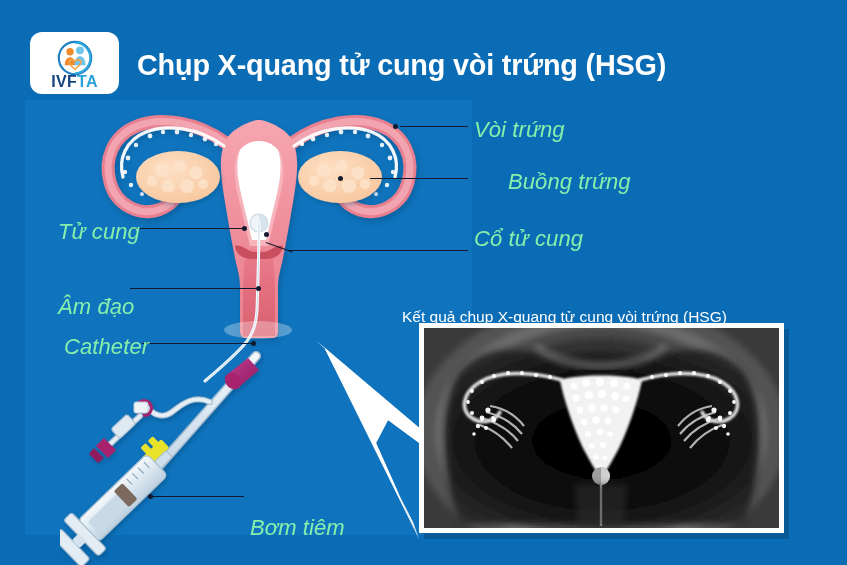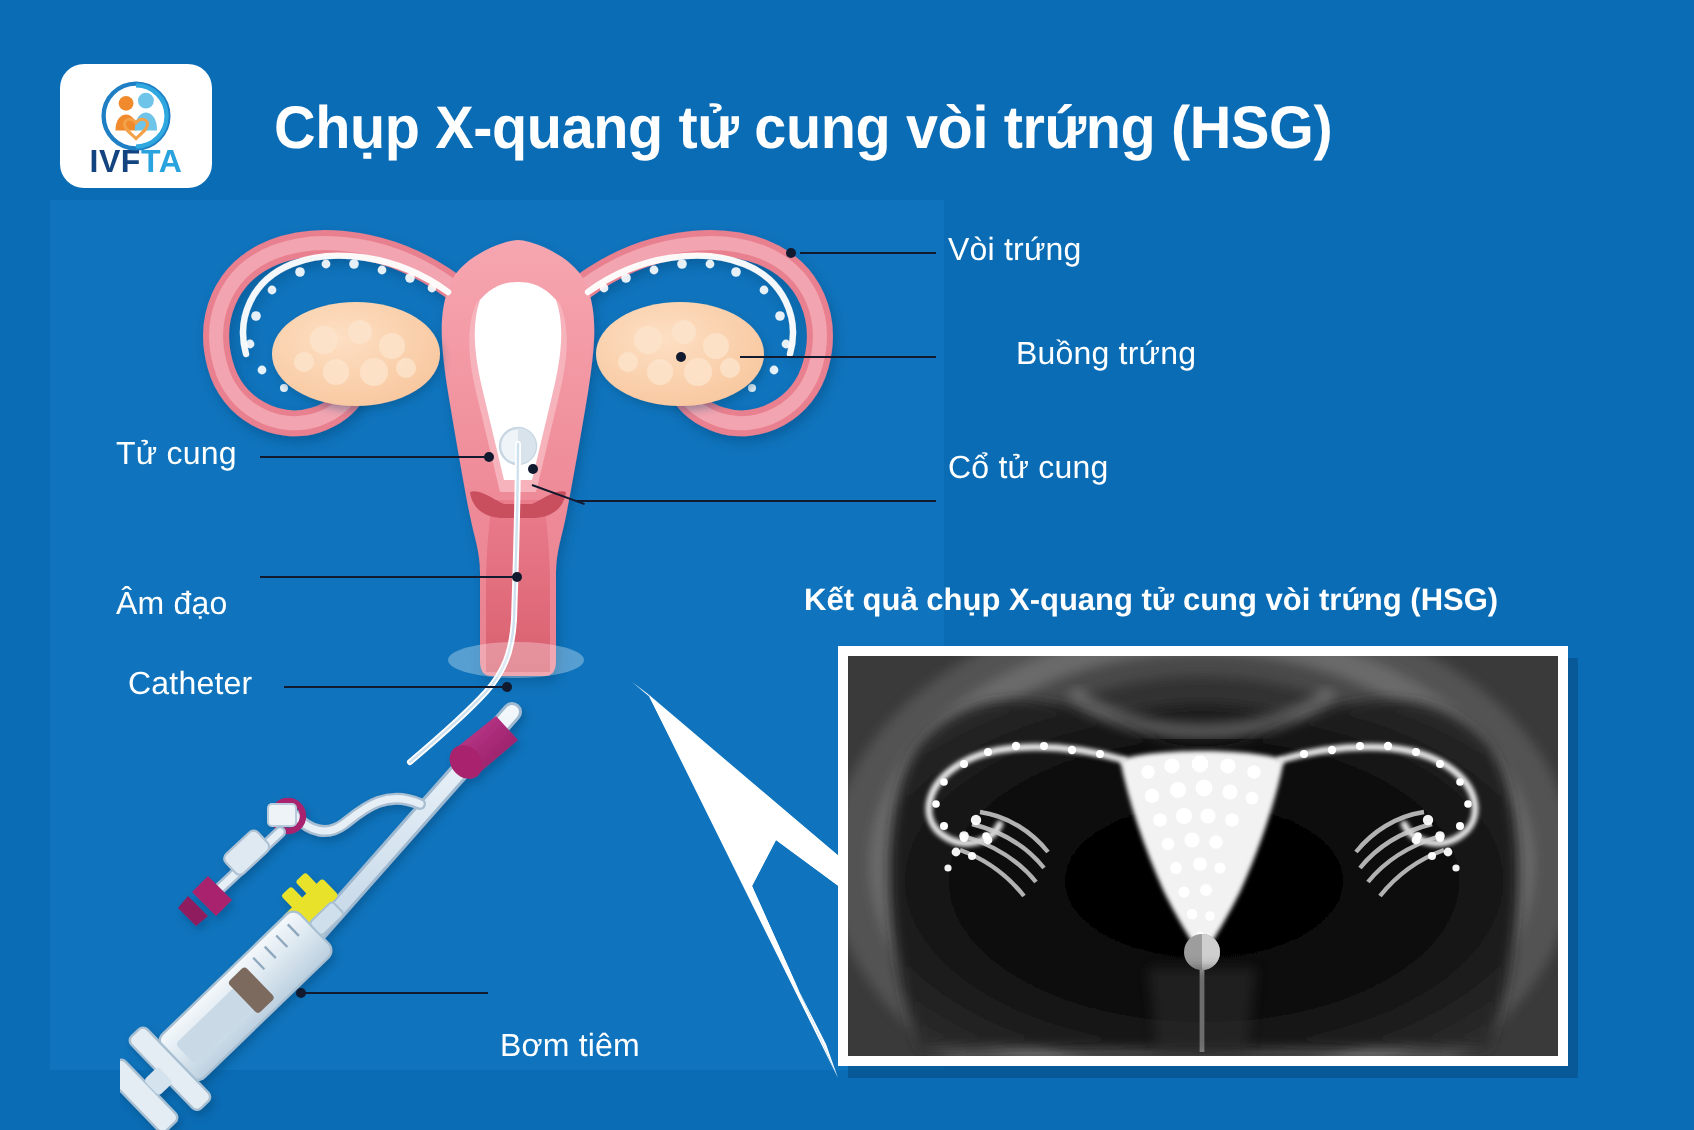--- a/index.html
+++ b/index.html
@@ -10,52 +10,53 @@
     position:relative;
   }
   #stage{position:absolute;inset:0;width:847px;height:565px;overflow:hidden;}
 
   
   .bg-panel{position:absolute;background:#0f74bd;}
   .bg-panel.p1{left:25px;top:100px;width:447px;height:435px;}
 
   
   .logo-box{
-    position:absolute;left:30px;top:32px;width:76px;height:62px;
+    position:absolute;left:30px;top:32px;width:89px;height:62px;
     background:#ffffff;border-radius:12px;
     display:flex;flex-direction:column;align-items:center;justify-content:center;
     box-sizing:border-box;padding-top:3px;
   }
   .logo-mark{width:36px;height:36px;position:relative;margin-bottom:-2px;}
   .logo-text{font-size:16px;font-weight:bold;letter-spacing:.3px;line-height:1;}
   .logo-text .ivf{color:#14447f;}
   .logo-text .ta{color:#29a3dd;}
 
   .title{
     position:absolute;left:137px;top:48px;
     color:#ffffff;font-size:30px;font-weight:bold;
     letter-spacing:-0.2px;white-space:nowrap;
     font-family:"Liberation Sans","DejaVu Sans",sans-serif;
     transform:scaleX(.96);transform-origin:left center;
   }
 
   
   .lbl{
-    position:absolute;color:#ffffff;font-size:16px;white-space:nowrap;
+    position:absolute;color:#86efac;font-size:22px;white-space:nowrap;
     letter-spacing:.1px;
+    font-style:italic;
   }
   .lbl.right{text-align:left;}
   .lbl.left{text-align:center;}
 
   .lead{position:absolute;height:0;border-top:1.4px solid #111a2e;}
   .dot{position:absolute;width:5px;height:5px;border-radius:50%;background:#111a2e;}
 
   
   .inset-caption{
-    position:absolute;left:402px;top:292px;color:#fff;font-size:15.5px;white-space:nowrap;font-weight:bold;
+    position:absolute;left:402px;top:308px;color:#fff;font-size:15.5px;white-space:nowrap;
   }
   .xray-shadow{
     position:absolute;left:424px;top:329px;width:365px;height:210px;
     background:#084b80;opacity:.55;
   }
   .xray-frame{
     position:absolute;left:419px;top:323px;width:365px;height:210px;
     background:#ffffff;padding:5px;box-sizing:border-box;
   }
   .xray-inner{width:100%;height:100%;position:relative;overflow:hidden;background:#1b1b1b;}

